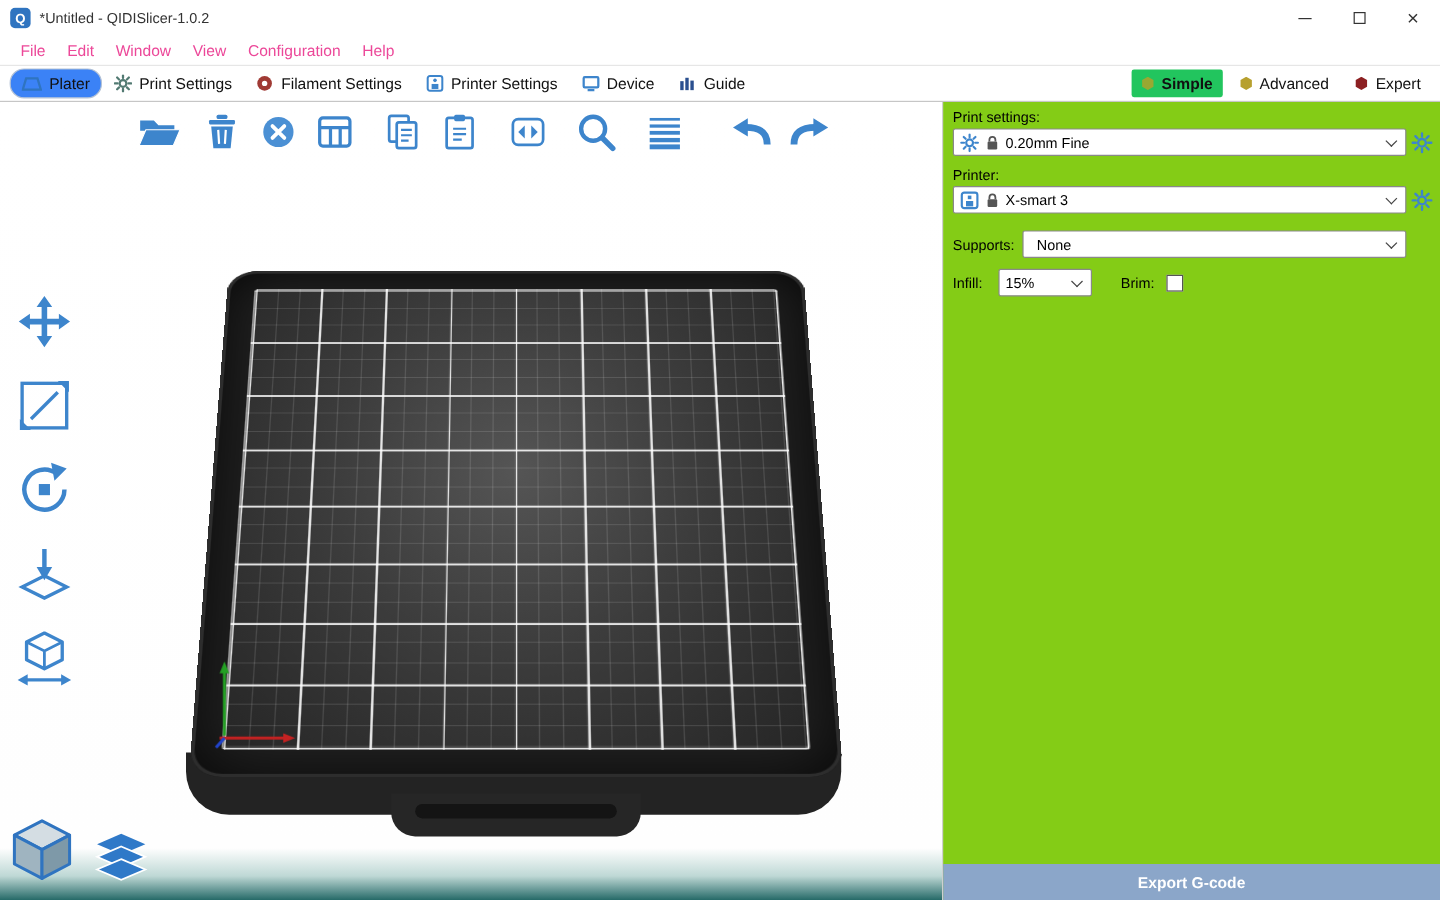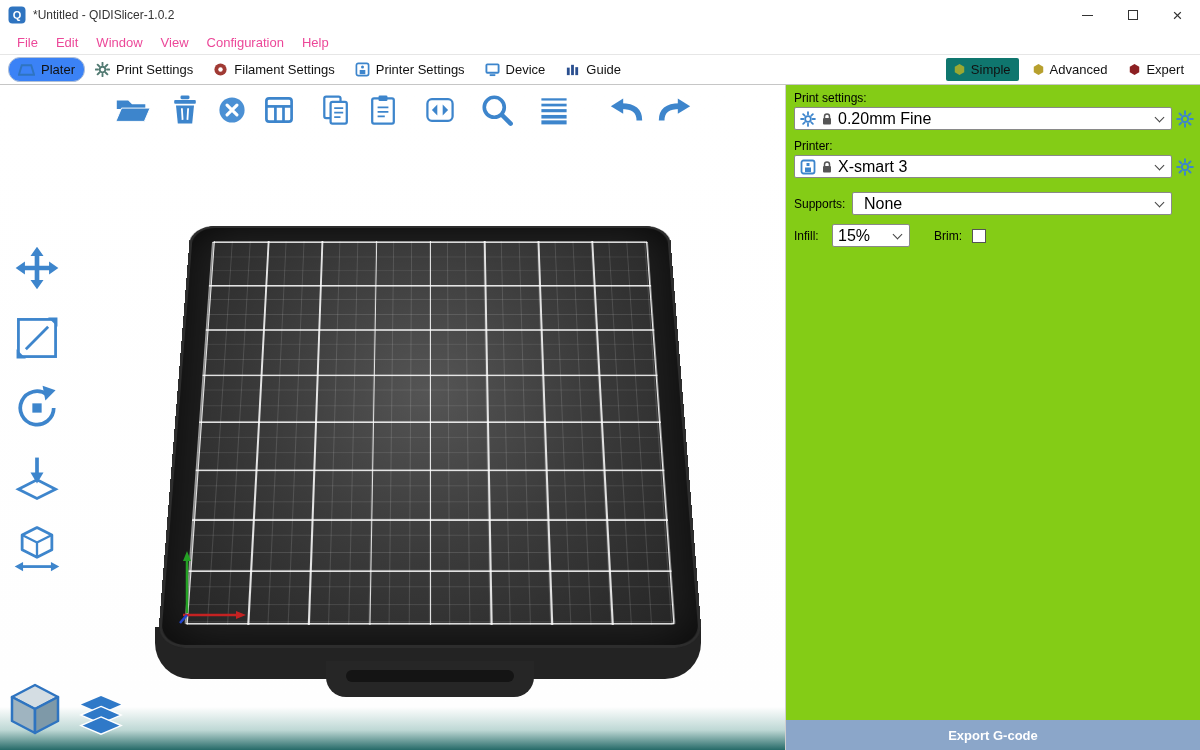--- a/index.html
+++ b/index.html
@@ -26,21 +26,21 @@
   .menu-item { padding:2px 9px; font-size:13px; color:#ec4899; }
 
   
   .tabbar { height:31px; display:flex; align-items:center; padding:0 8px; flex:none;
             border-top:1px solid #e6e6e6; border-bottom:1px solid #c6c6c6; }
   .tab { display:flex; align-items:center; gap:6px; padding:4px 9px; font-size:13px; color:#111; border:1px solid transparent; }
   .tab svg { display:block; }
   .tab.selected { background:#3b82f6; border:1px solid #b2c1d6; border-radius:12px; }
   .modes { margin-left:auto; display:flex; align-items:center; gap:6px; }
   .mode { display:flex; align-items:center; gap:6px; padding:4px 8px; font-size:13px; color:#111; border-radius:2px; }
-  .mode.selected { background:#0f766e; font-weight:normal; }
+  .mode.selected { background:#22c55e; font-weight:bold; }
   .mode svg { display:block; }
 
   
   .content { flex:1; display:flex; min-height:0; }
 
   
   .viewport { position:relative; width:785px; height:665px; overflow:hidden;
     background:linear-gradient(to bottom,#ffffff 0%, #fefefe 93.5%, #bed8d5 97%, #266a68 100%); }
 
   .top-toolbar { position:absolute; left:112px; top:5px; display:flex; align-items:center; gap:7px; z-index:5; }
@@ -76,21 +76,21 @@
   }
   .axes { position:absolute; left:176px; top:464px; z-index:4; }
 
   
   .sidebar { width:415px; border-left:1px solid #cfcfcf; background:#84cc16;
     display:flex; flex-direction:column; padding-top:2px; }
   .sb-label { margin:4px 8px 2px; font-size:12px; color:#000; }
   .sb-row { display:flex; align-items:center; margin:0 4px 5px 8px; }
   .combo { flex:1; height:23px; border:1px solid #898989; border-radius:2px; background:#fff;
     display:flex; align-items:center; padding:0 5px; gap:5px; }
-  .combo .txt { font-size:16px; color:#000; flex:1; white-space:nowrap; overflow:hidden; }
+  .combo .txt { font-size:12px; color:#000; flex:1; white-space:nowrap; overflow:hidden; }
   .caret { width:7px; height:7px; border-right:1.5px solid #444; border-bottom:1.5px solid #444;
     transform:rotate(45deg); margin:-3px 3px 0 0; flex:none; }
   .gear-btn { width:22px; display:flex; justify-content:center; align-items:center; margin-left:2px; flex:none; }
   .gear-spacer { width:24px; flex:none; }
   .inline-label { font-size:12px; color:#000; margin-right:6px; }
   .supports-row { margin-top:9px; }
   .supports-row .inline-label { width:52px; }
   .infill-row { margin-top:4px; }
   .infill-row .inline-label { width:32px; }
   .combo.small { flex:none; width:78px; }

